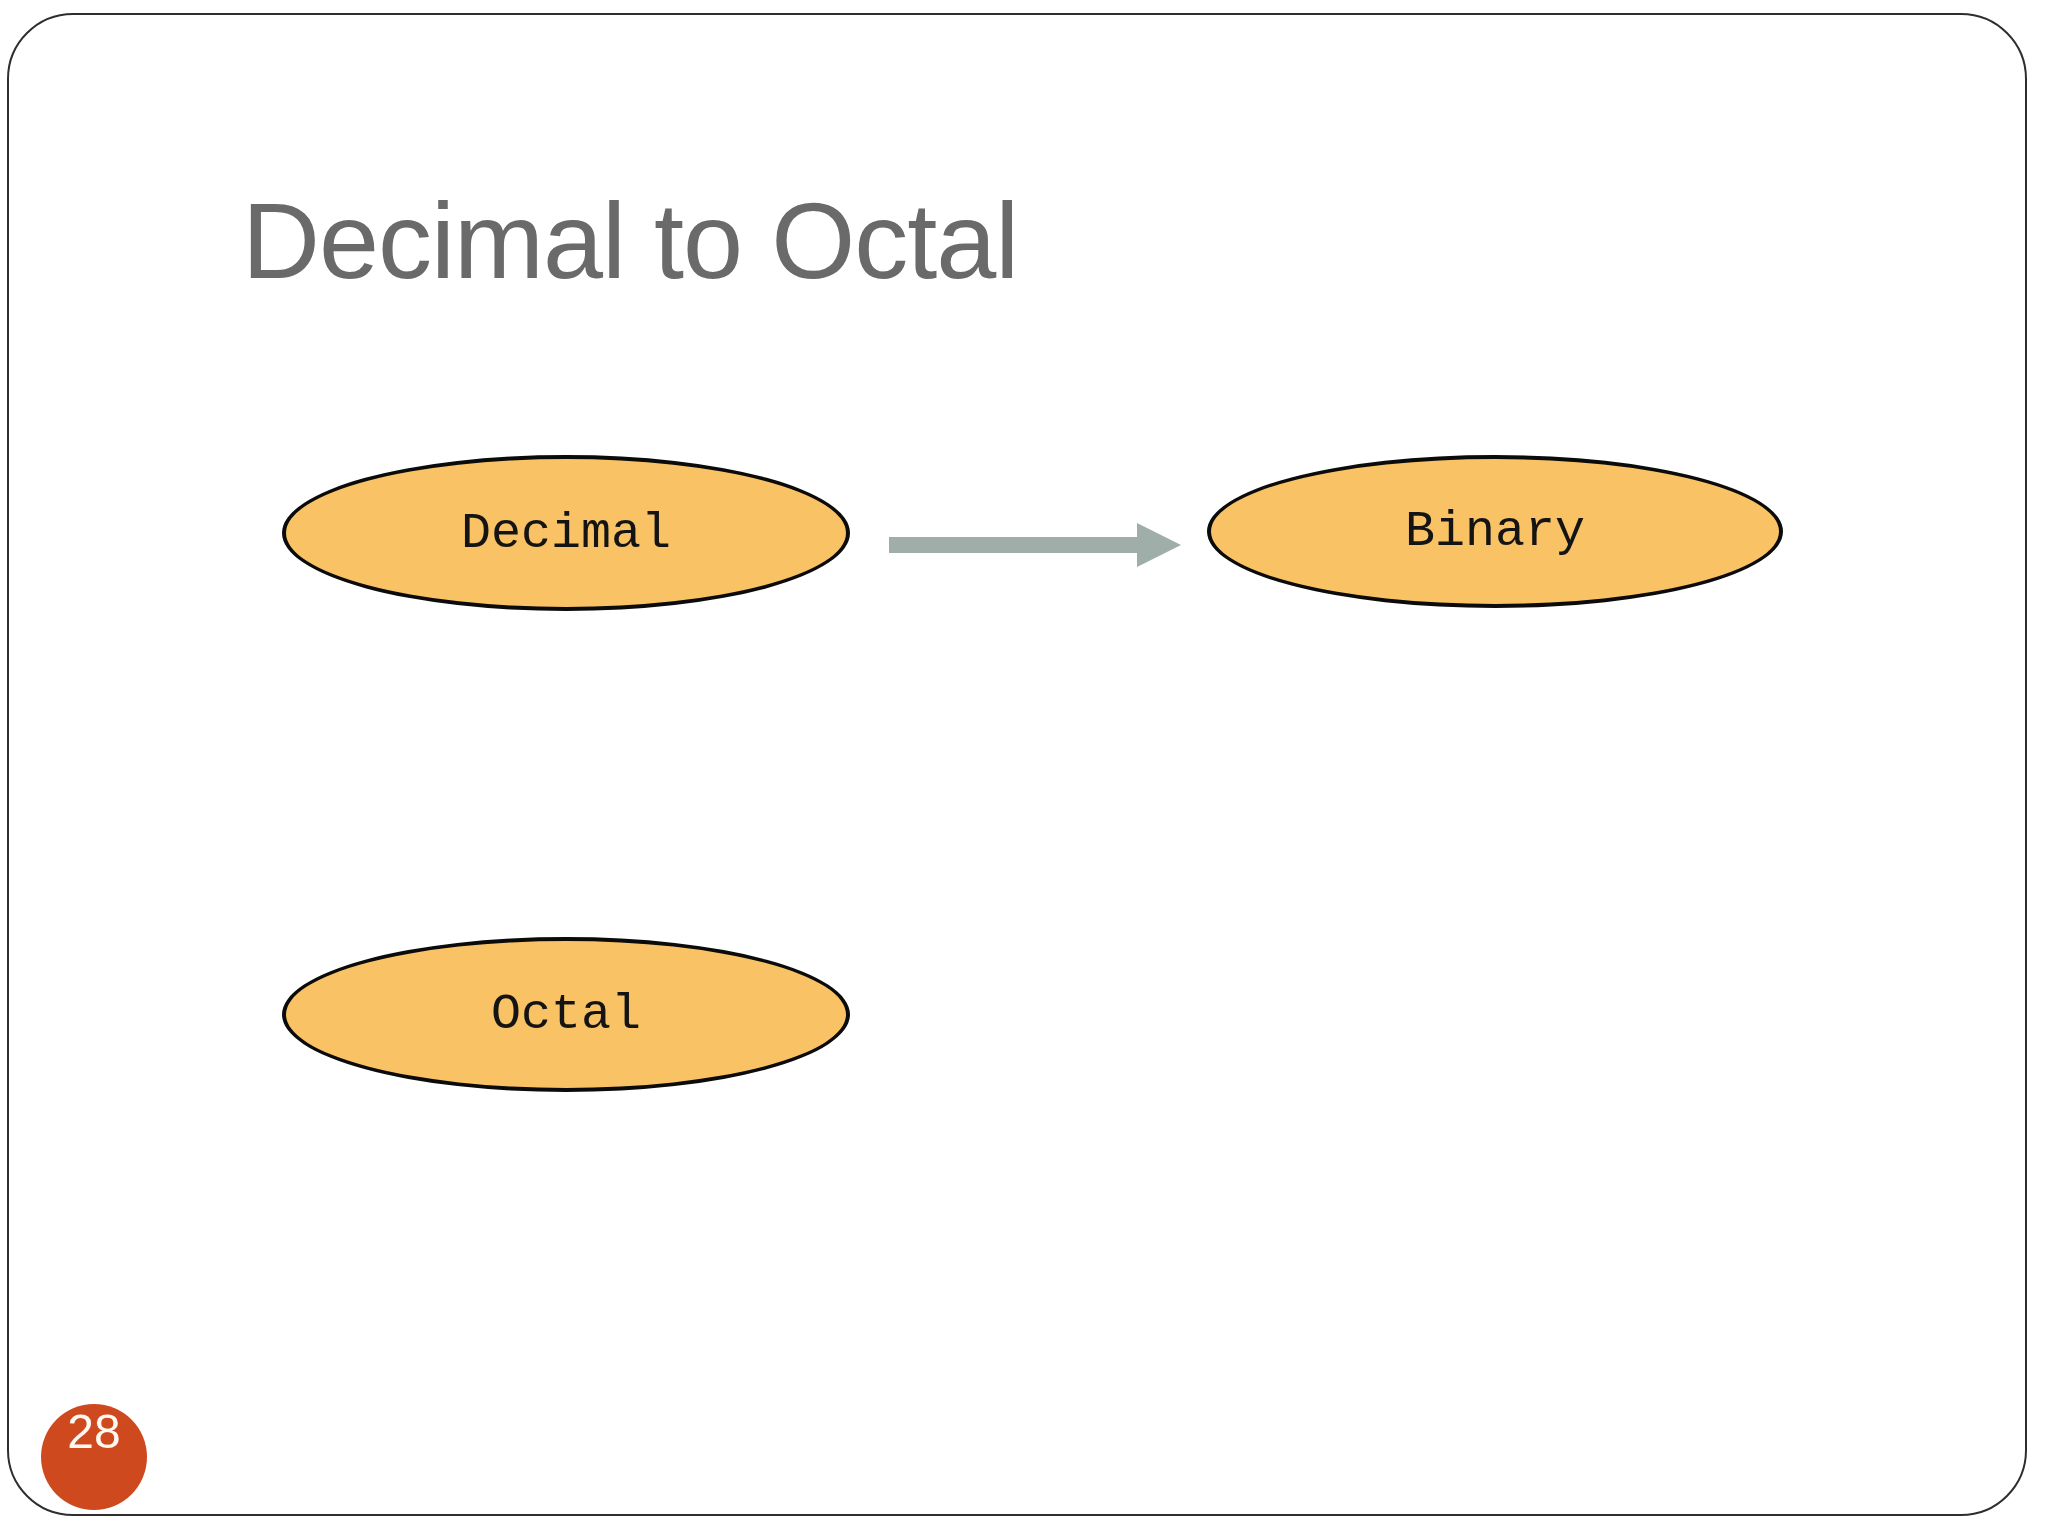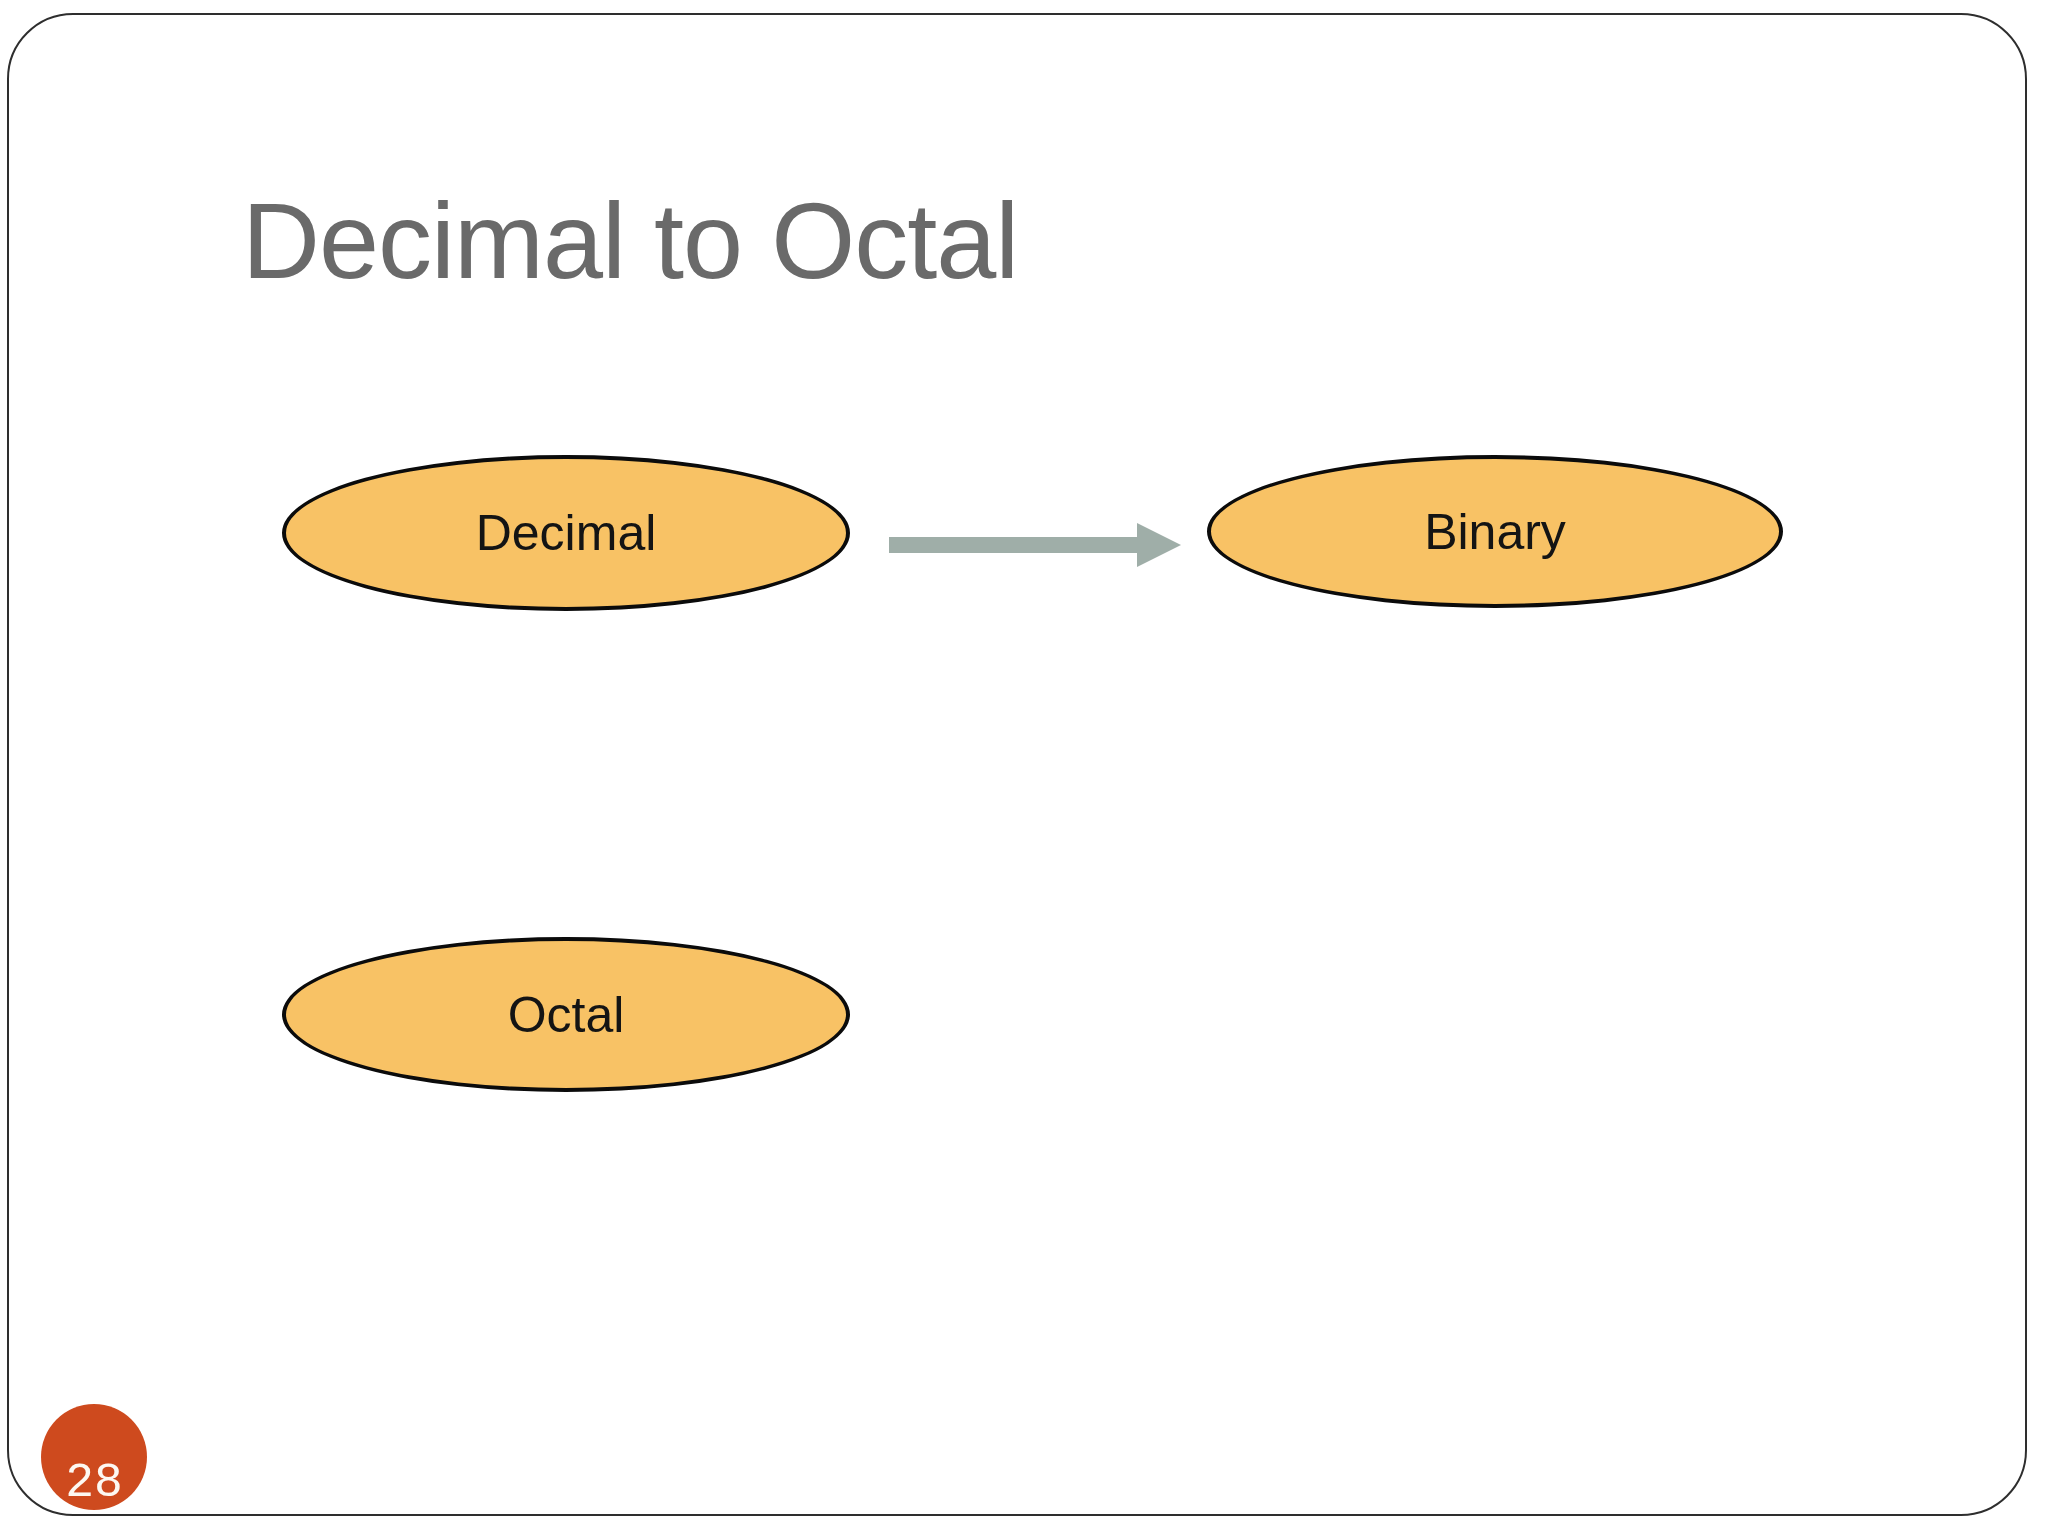--- a/index.html
+++ b/index.html
@@ -31,37 +31,37 @@
     font-family:"Liberation Sans",sans-serif;
     white-space:nowrap;
   }
 
   .node{
     position:absolute;
     background:var(--node-fill);
     border:4px solid var(--node-border);
     border-radius:50%;
     display:flex;align-items:center;justify-content:center;
-    font-family:Liberation Sans, sans-serif;
+    font-family:Liberation Mono, monospace;
     font-size:50px;color:var(--node-text);
     text-align:center;
   }
   .node-decimal{left:273px;top:440px;width:568px;height:156px;}
   .node-octal{left:1198px;top:440px;width:576px;height:153px;}
   .node-binary{left:273px;top:922px;width:568px;height:155px;}
   .node-hexadecimal{left:1200px;top:932px;width:566px;height:145px;}
 
   .arrow-svg{position:absolute;left:868px;top:498px;width:312px;height:62px;}
 
   .page-badge{
     position:absolute;left:32px;top:1389px;width:106px;height:106px;
     background:var(--badge);border-radius:50%;
-    display:flex;align-items:flex-end;justify-content:center;
+    display:flex;align-items:flex-start;justify-content:center;
     color:var(--badge-text);font-size:48px;font-weight:400;
-    font-family:Liberation Mono, monospace;
+    font-family:Liberation Sans, sans-serif;
   }
 </style>
 </head>
 <body>
 
 <div class="slide">
 
   <h1 class="slide-title">Decimal to Octal</h1>
 
   <div class="node node-decimal">

